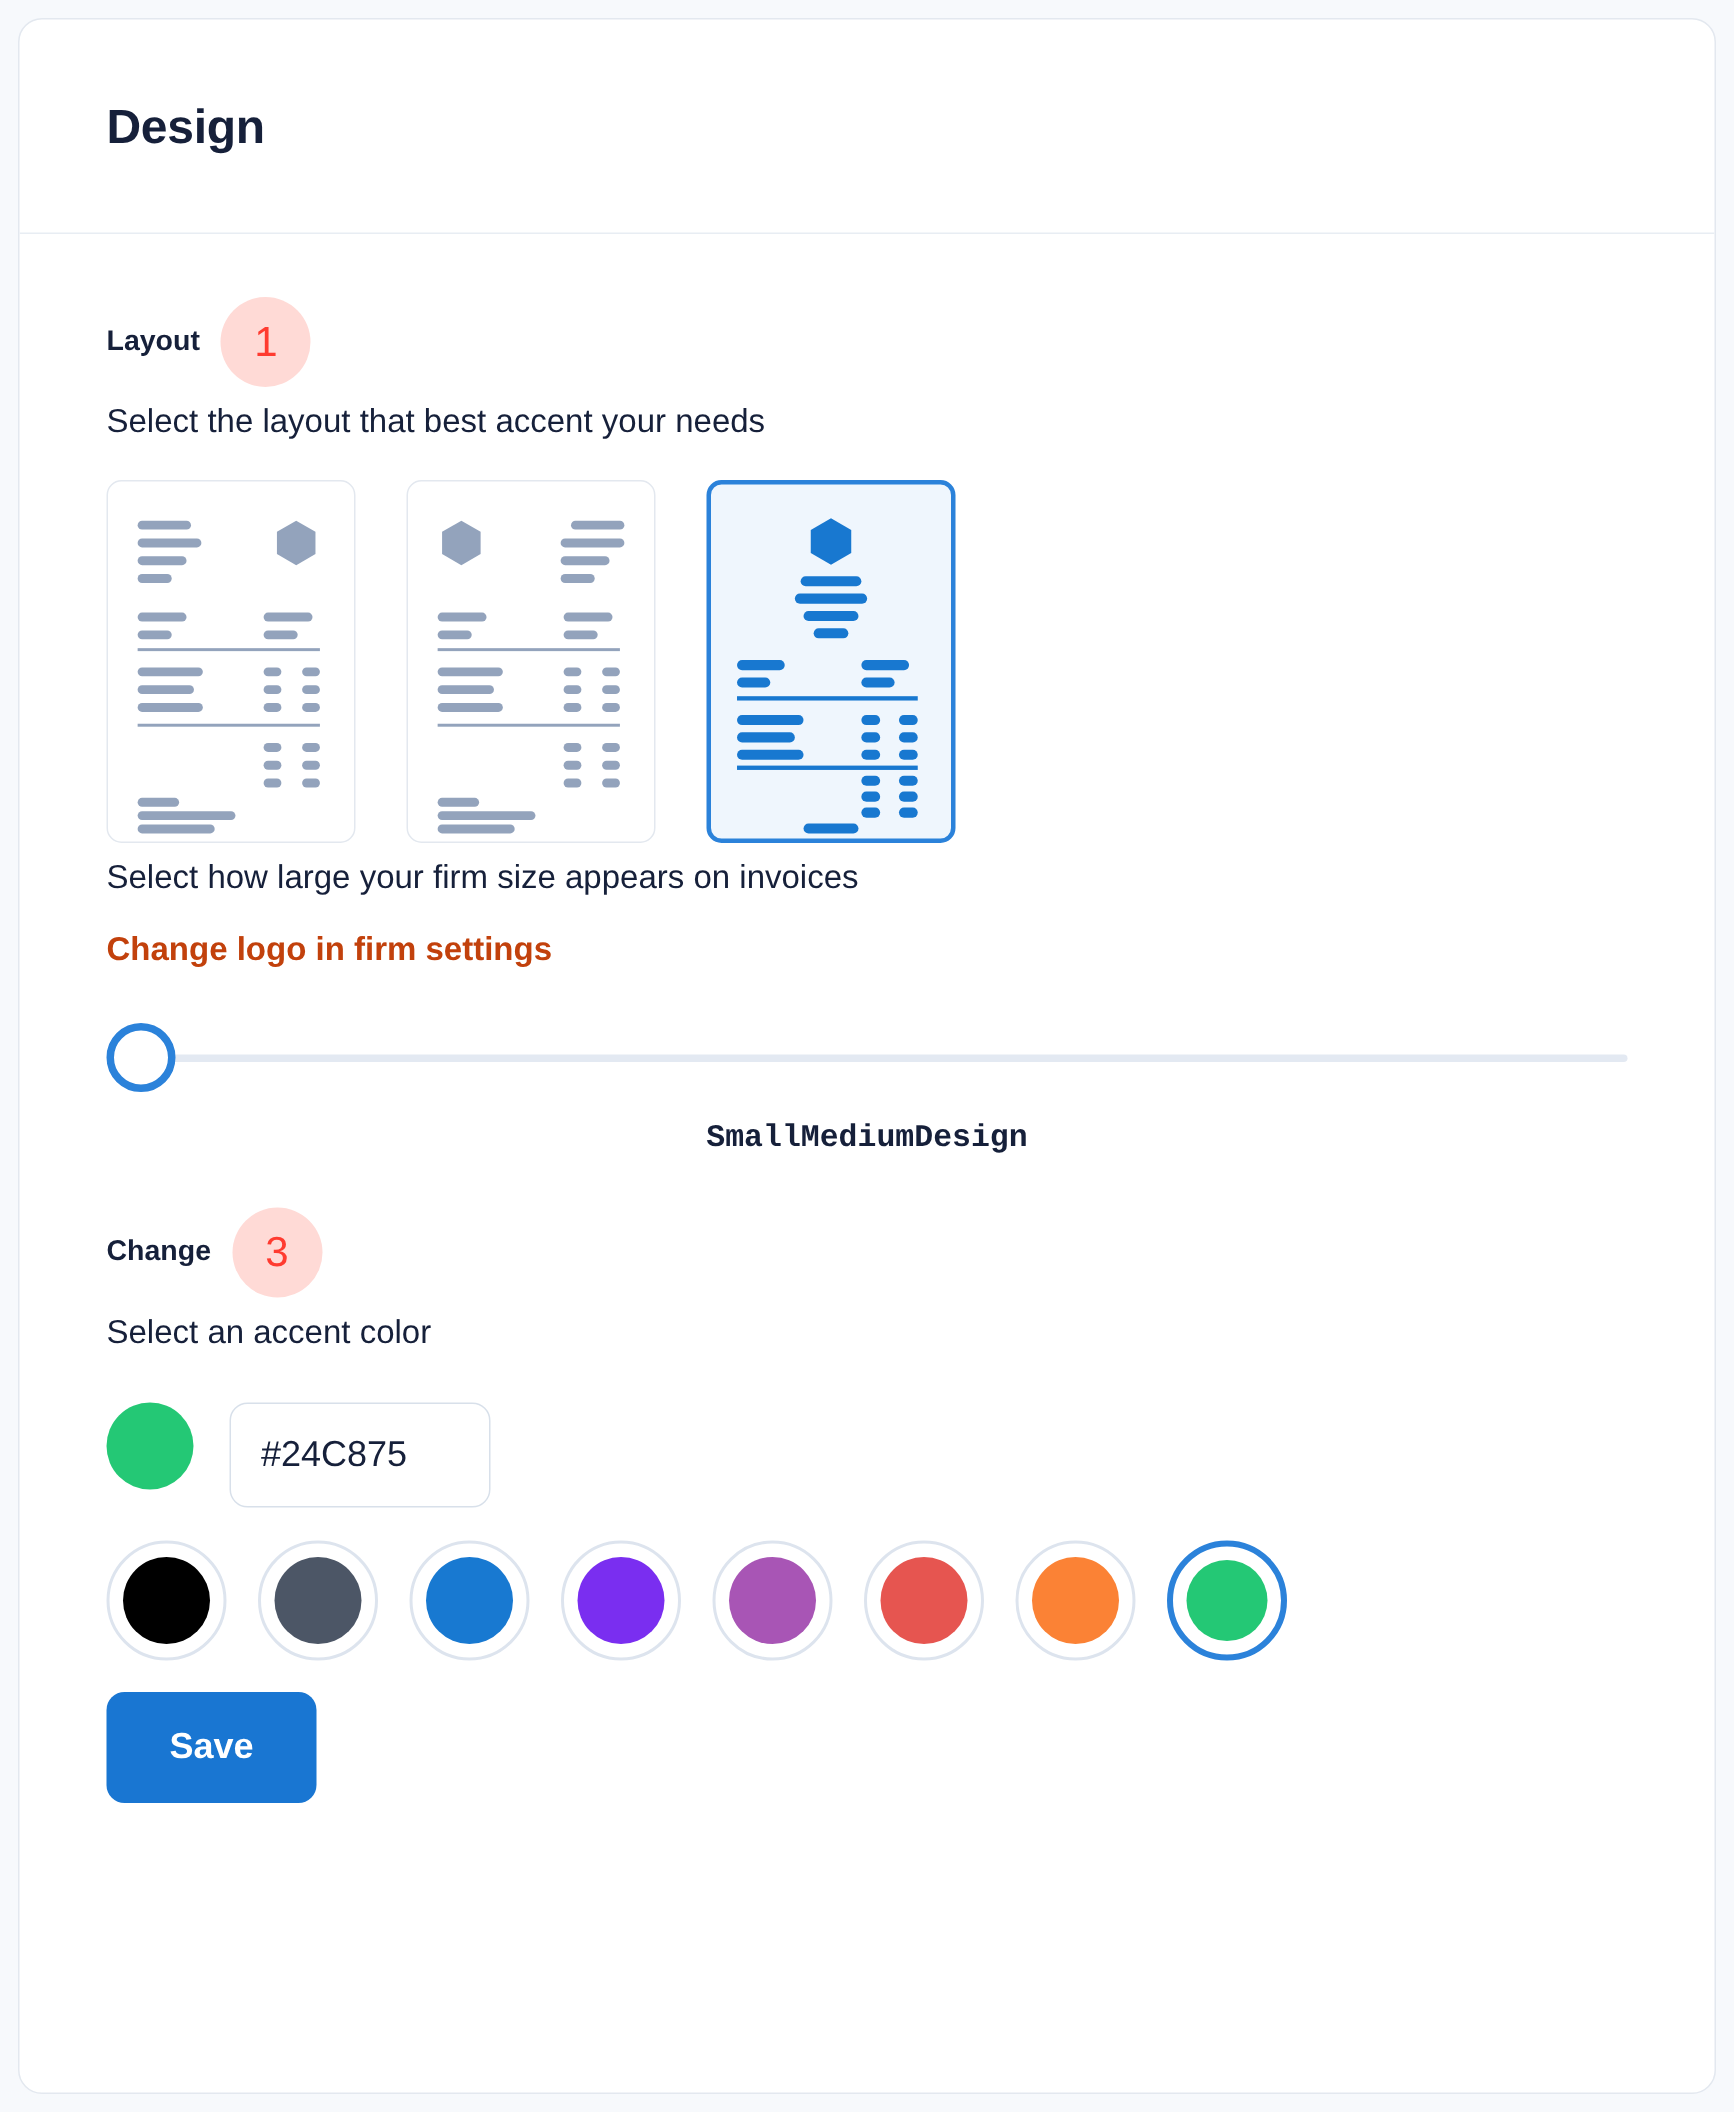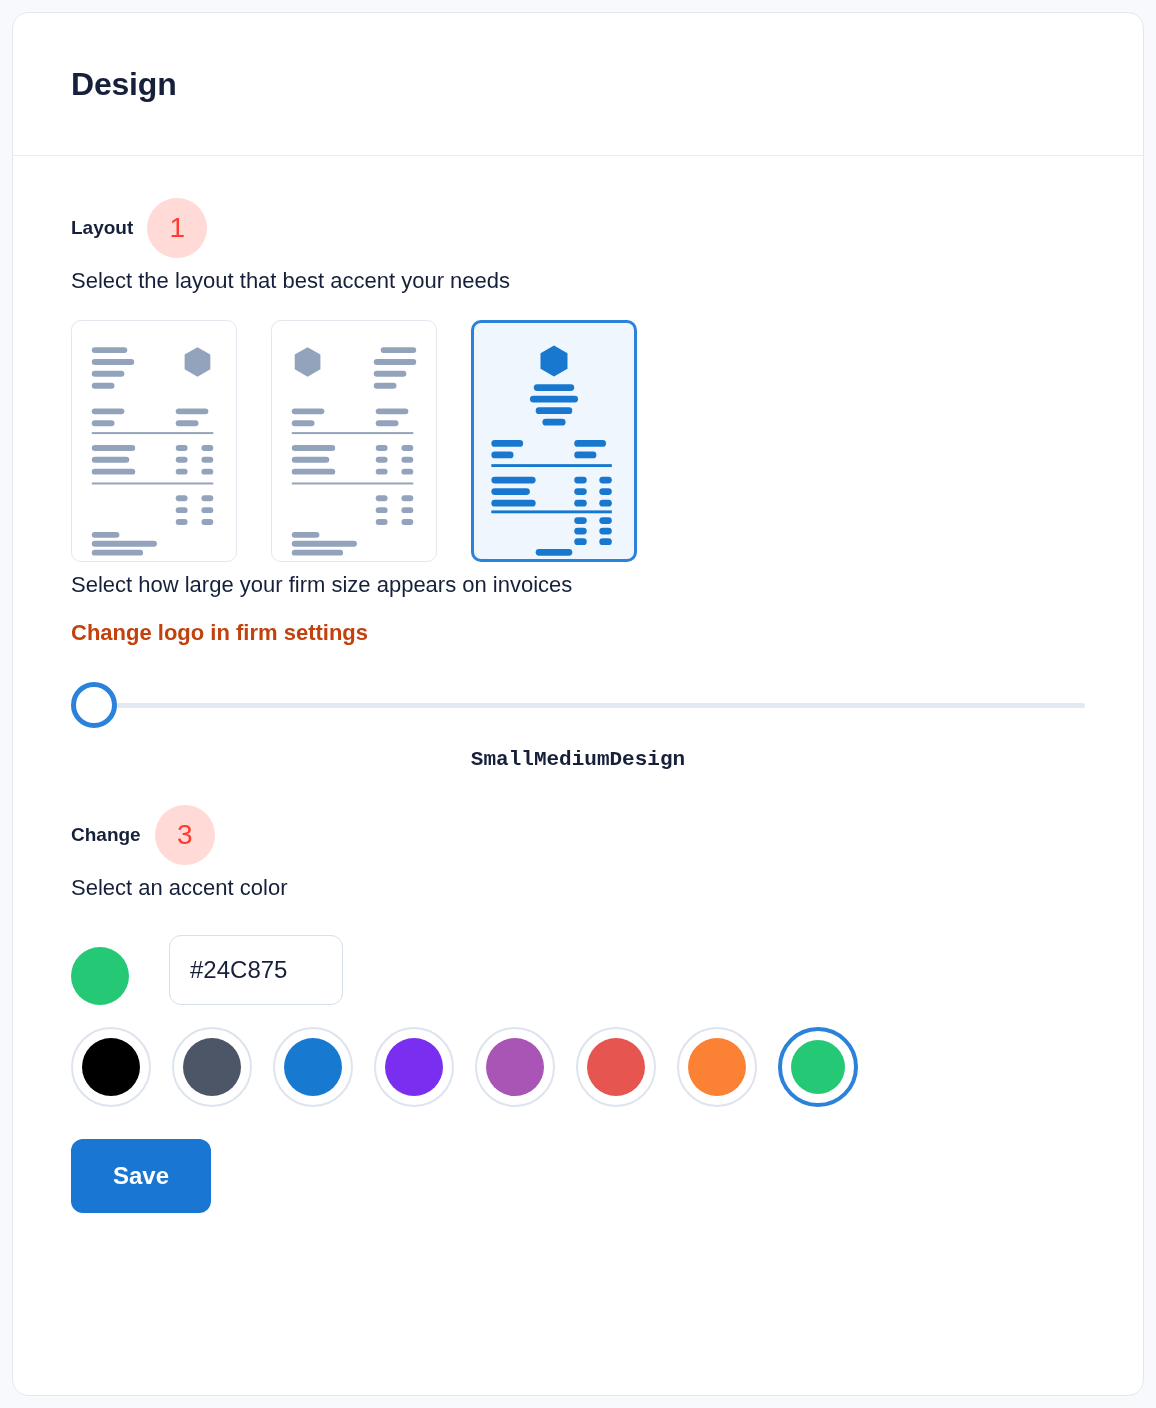--- a/index.html
+++ b/index.html
@@ -140,22 +140,22 @@
   }
   .slider-labels span {
     font-size: 21px;
     font-weight: bold;
     color: #16203a;
   }
 
   
   .color-row {
     display: flex;
-    align-items: flex-end;
-    gap: 40px;
+    align-items: flex-start;
+    gap: 24px;
     margin-top: 34px;
   }
   .color-preview {
     width: 58px;
     height: 58px;
     border-radius: 50%;
     flex: none;
   }
   .hex-input {
     width: 174px;
@@ -190,21 +190,21 @@
   .swatch.selected { border: 4px solid #2b82da; }
   .swatch i {
     display: block;
     width: 58px;
     height: 58px;
     border-radius: 50%;
   }
   .swatch.selected i { width: 54px; height: 54px; }
 
   .save-btn {
-    margin-top: 32px;
+    margin-top: 21px;
     width: 140px;
     height: 74px;
     border: none;
     border-radius: 12px;
     background: #1976d2;
     color: #ffffff;
     font-family: "Liberation Sans", sans-serif;
     font-size: 24px;
     font-weight: bold;
     cursor: pointer;

